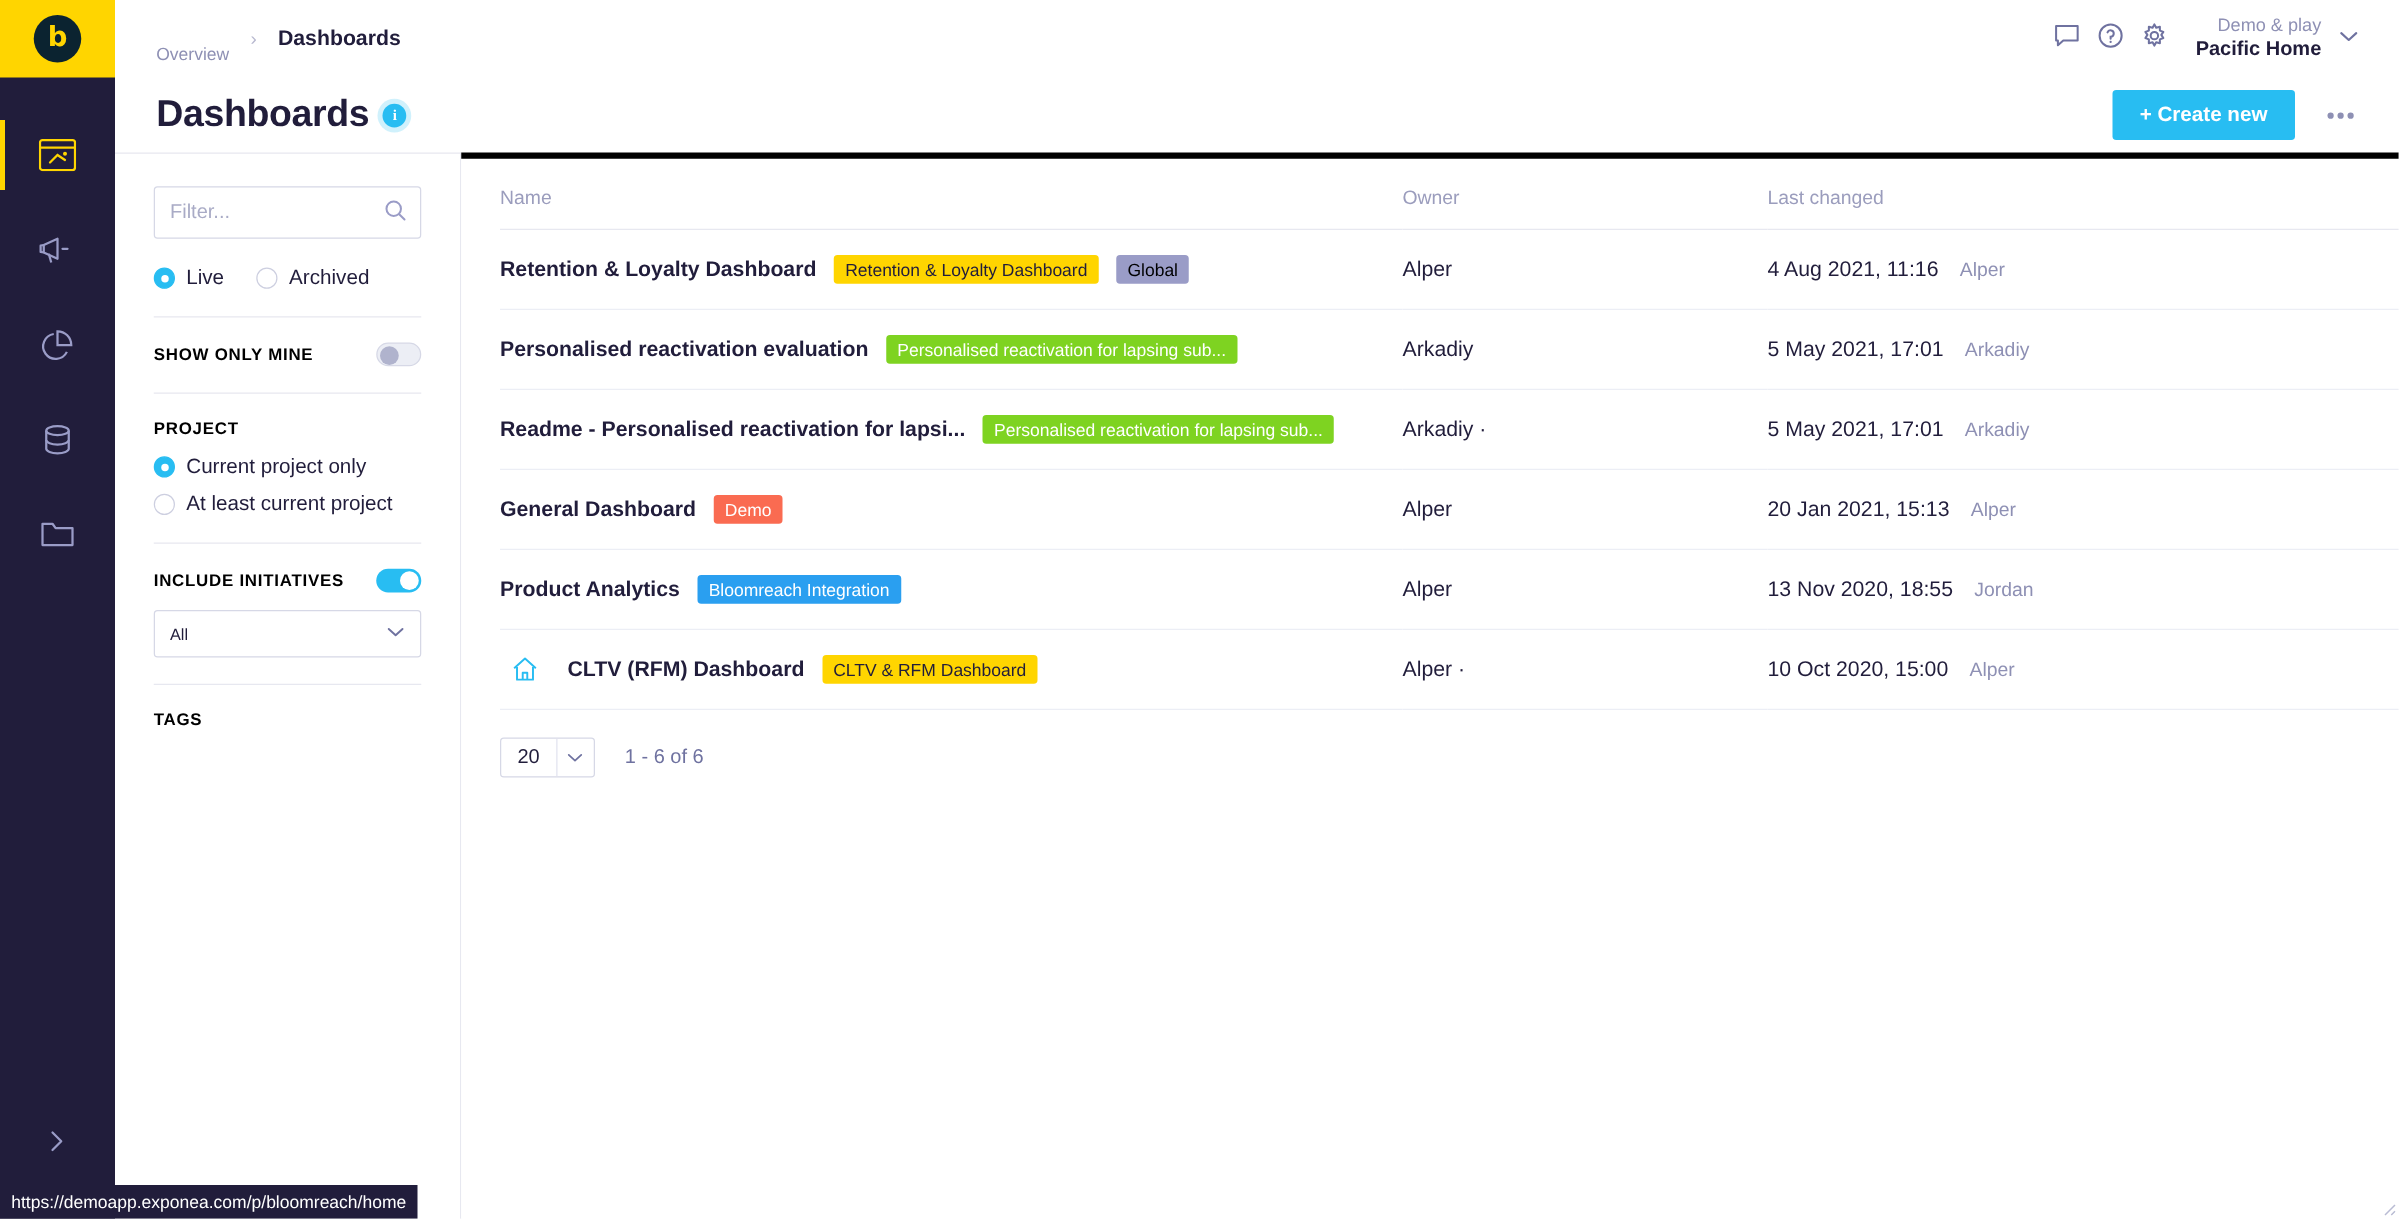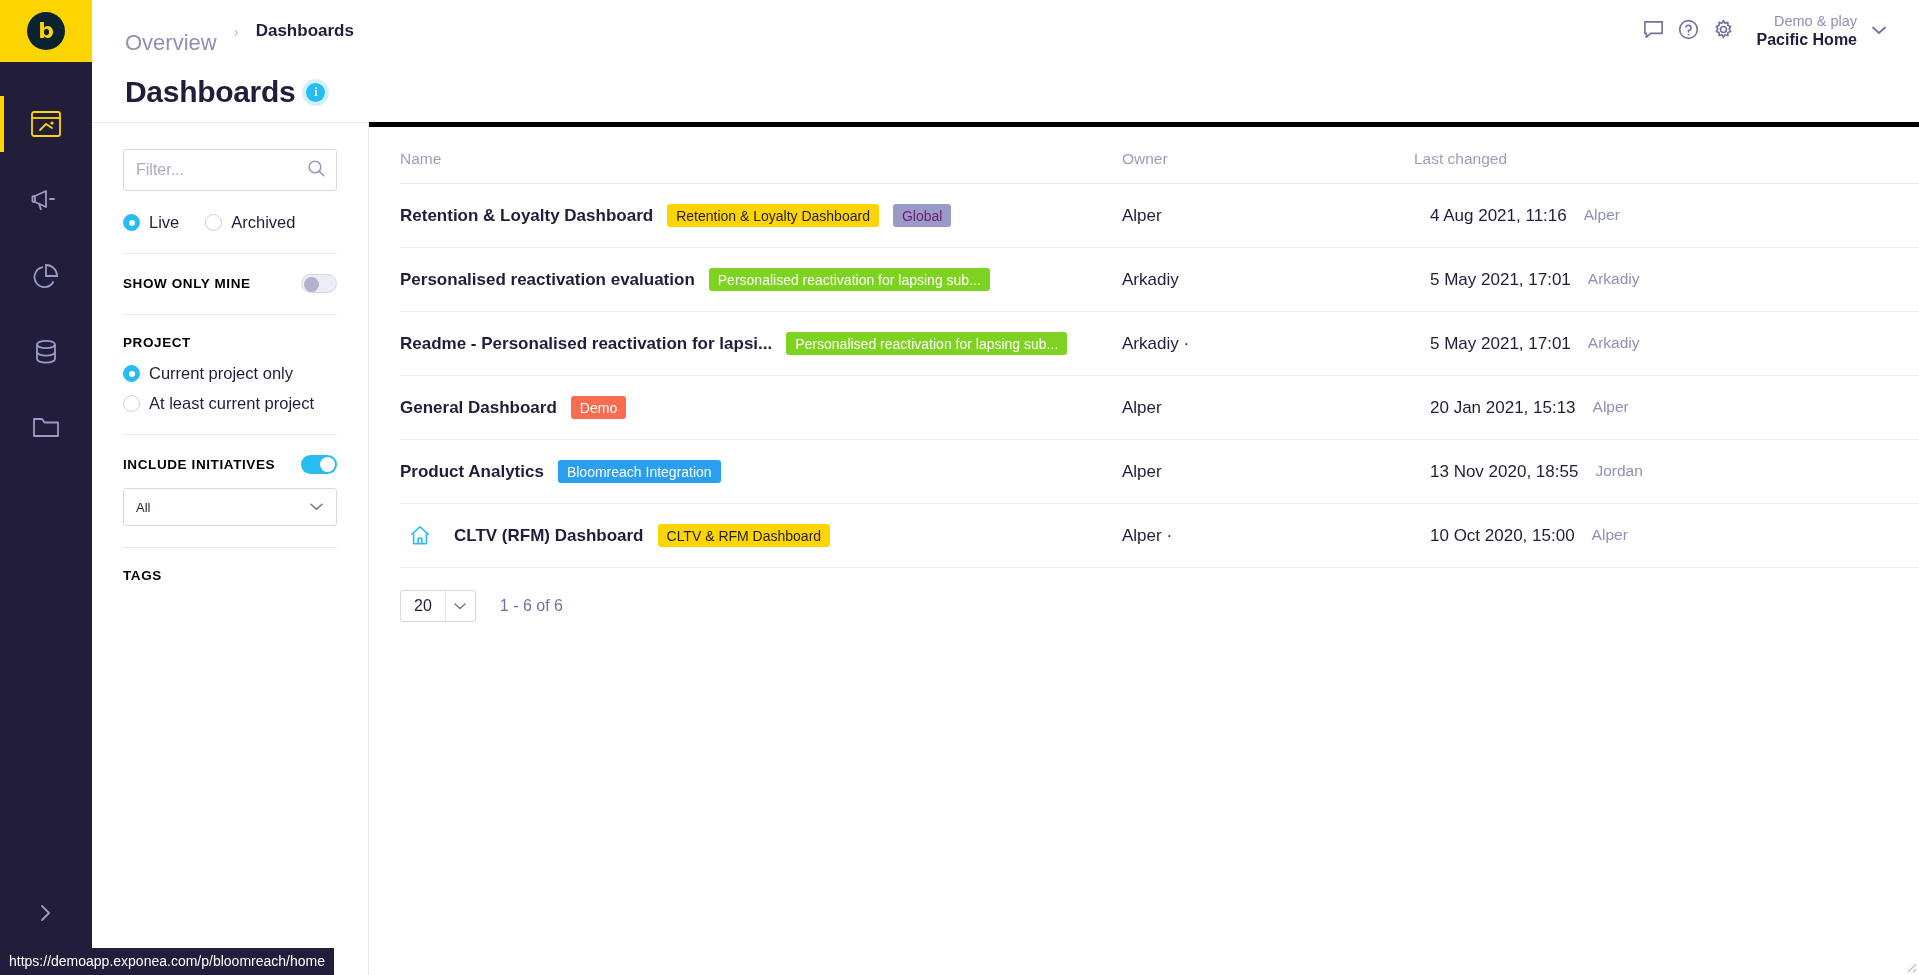--- a/index.html
+++ b/index.html
@@ -54,21 +54,21 @@
     position: absolute; left: 92px; top: 0;
     width: 1827px; height: 62px;
     background: #ffffff;
     display: flex; align-items: center;
   }
   .breadcrumb {
     display: flex; align-items: center; gap: 17px;
     margin-left: 33px;
   }
   .crumb-link {
-    font-size: 22px; color: #8e90b4; cursor: pointer; margin-top: 24px;
+    font-size: 14px; color: #8e90b4; cursor: pointer; margin-top: 24px;
   }
   .crumb-sep { color: #b8b9d0; font-size: 15px; }
   .crumb-current { font-size: 17px; color: #211d3b; font-weight: bold; }
 
   .topbar-right {
     margin-left: auto; margin-right: 32px;
     display: flex; align-items: center; gap: 12px;
   }
   .top-icon { cursor: pointer; display: block; }
   .project-picker {
@@ -217,21 +217,21 @@
   .row-name {
     font-size: 17px; font-weight: bold; color: #211d3b;
     white-space: nowrap;
   }
   .tag {
     display: inline-flex; align-items: center;
     height: 23px; padding: 0 9px; border-radius: 3px;
     font-size: 14px; white-space: nowrap;
   }
   .owner-text { font-size: 17px; color: #211d3b; }
-  .changed-cell { display: flex; align-items: flex-start; gap: 17px; margin-left: 16px; }
+  .changed-cell { display: flex; align-items: flex-end; gap: 17px; }
   .changed-date { font-size: 17px; color: #211d3b; white-space: nowrap; }
   .changed-by { font-size: 15.5px; color: #8e90b4; white-space: nowrap; }
 
   .pager {
     margin-left: 31px; margin-top: 22px;
     display: flex; align-items: center; gap: 24px;
   }
   .page-size {
     display: flex; align-items: stretch;
     border: 1px solid #d6d8e6; border-radius: 3px;
@@ -368,20 +368,28 @@
             <path d="M2 3.5 L8 9 L14 3.5"></path>
           </svg>
         </span>
       </div>
     </div>
   </div>
 
   <div class="page-header">
     <span class="page-title">Dashboards</span>
     <span class="info-badge">i</span>
+    <div class="header-actions">
+      <button class="btn-create">+ Create new</button>
+      <span class="kebab">
+        <i></i>
+        <i></i>
+        <i></i>
+      </span>
+    </div>
   </div>
 
   <div class="filters">
 
     <div class="filter-box">
       <input type="text" placeholder="Filter..." style="">
       <span class="filter-search-icon">
         <svg width="19" height="19" viewBox="0 0 20 20" fill="none" stroke="#9a9cc7" stroke-width="1.7" stroke-linecap="round">
           <circle cx="8.4" cy="8.4" r="6.1"></circle>
           <line x1="13" y1="13" x2="17.5" y2="17.5"></line>
@@ -464,21 +472,21 @@
           <th>Owner</th>
           <th>Last changed</th>
         </tr>
       </thead>
       <tbody id="tbody">
           <tr>
             <td>
               <div class="name-cell">
                 <span class="row-name">Retention &amp; Loyalty Dashboard</span>
                 <span class="tag" style="background: rgb(255, 213, 0); color: rgb(33, 29, 59);">Retention &amp; Loyalty Dashboard</span>
-                <span class="tag" style="background: rgb(154, 156, 199); color: #701a75;">Global</span>
+                <span class="tag" style="background: rgb(154, 156, 199); color: #000000;">Global</span>
               </div>
             </td>
             <td><span class="owner-text">Alper</span></td>
             <td>
               <div class="changed-cell">
                 <span class="changed-date">4 Aug 2021, 11:16</span>
                 <span class="changed-by">Alper</span>
               </div>
             </td>
           </tr>

